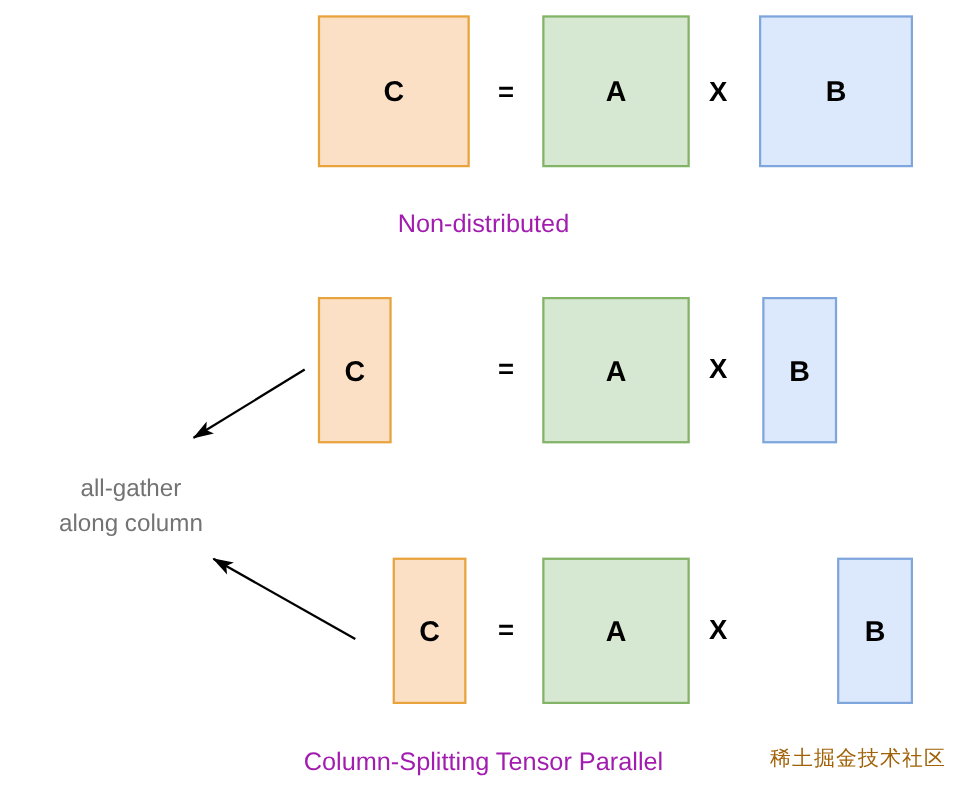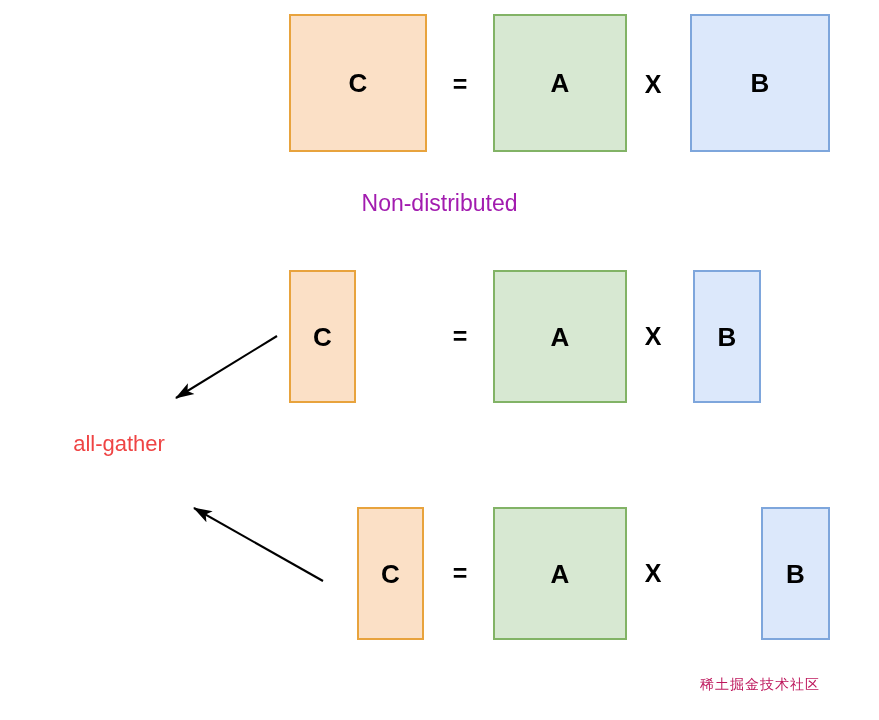--- a/index.html
+++ b/index.html
@@ -55,37 +55,37 @@
     position: absolute;
     font-size: 23px;
     color: #a21caf;
     line-height: 1.28;
     white-space: nowrap;
     text-align: center;
   }
   .note-label {
     position: absolute;
     font-size: 22px;
-    color: #ef4444;
+    color: #737373;
     line-height: 1.45;
     text-align: center;
     white-space: nowrap;
   }
   .arrow-layer {
     position: absolute;
     left: 0;
     top: 0;
     width: 879px;
     height: 720px;
     pointer-events: none;
   }
   .watermark {
     position: absolute;
-    font-size: 14px;
-    color: #be185d;
+    font-size: 19px;
+    color: #a16207;
     white-space: nowrap;
     letter-spacing: 1px;
     font-family: "DejaVu Sans", sans-serif;
   }
 </style>
 </head>
 <body>
 
 <div id="canvas">
 
@@ -126,20 +126,21 @@
   <div class="operator" style="left:641px; top:322px; width:24px; height:28px;">
     <span>X</span>
   </div>
 
   <div class="matrix-box m-blue" style="left:693px; top:270px; width:68px; height:133px;">
     <span>B</span>
   </div>
 
   <div class="note-label" style="left:10px; top:428px; width:218px;">
     <div>all-gather</div>
+    <div>along column</div>
   </div>
 
   <div class="matrix-box m-orange" style="left:357px; top:507px; width:67px; height:133px;">
     <span>C</span>
   </div>
 
   <div class="operator" style="left:448px; top:559px; width:24px; height:28px;">
     <span>=</span>
   </div>
 
@@ -148,20 +149,21 @@
   </div>
 
   <div class="operator" style="left:641px; top:559px; width:24px; height:28px;">
     <span>X</span>
   </div>
 
   <div class="matrix-box m-blue" style="left:761px; top:507px; width:69px; height:133px;">
     <span>B</span>
   </div>
 
+  <div class="caption" style="left:0px; top:678px; width:879px;">Column-Splitting Tensor Parallel</div>
 
   <div class="watermark" style="left:700px; top:676px;">稀土掘金技术社区</div>
 
   <svg class="arrow-layer" viewBox="0 0 879 720">
     <defs>
       <marker id="arrowHead" markerWidth="10" markerHeight="10" refX="8.5" refY="3.2" orient="auto" markerUnits="strokeWidth">
         <path d="M0,0.2 L9,3.2 L0,6.2 L2.1,3.2 z" fill="#000000"></path>
       </marker>
     </defs>
     <line x1="277" y1="336" x2="176" y2="398" stroke="#000000" stroke-width="2.1" marker-end="url(#arrowHead)"></line>

